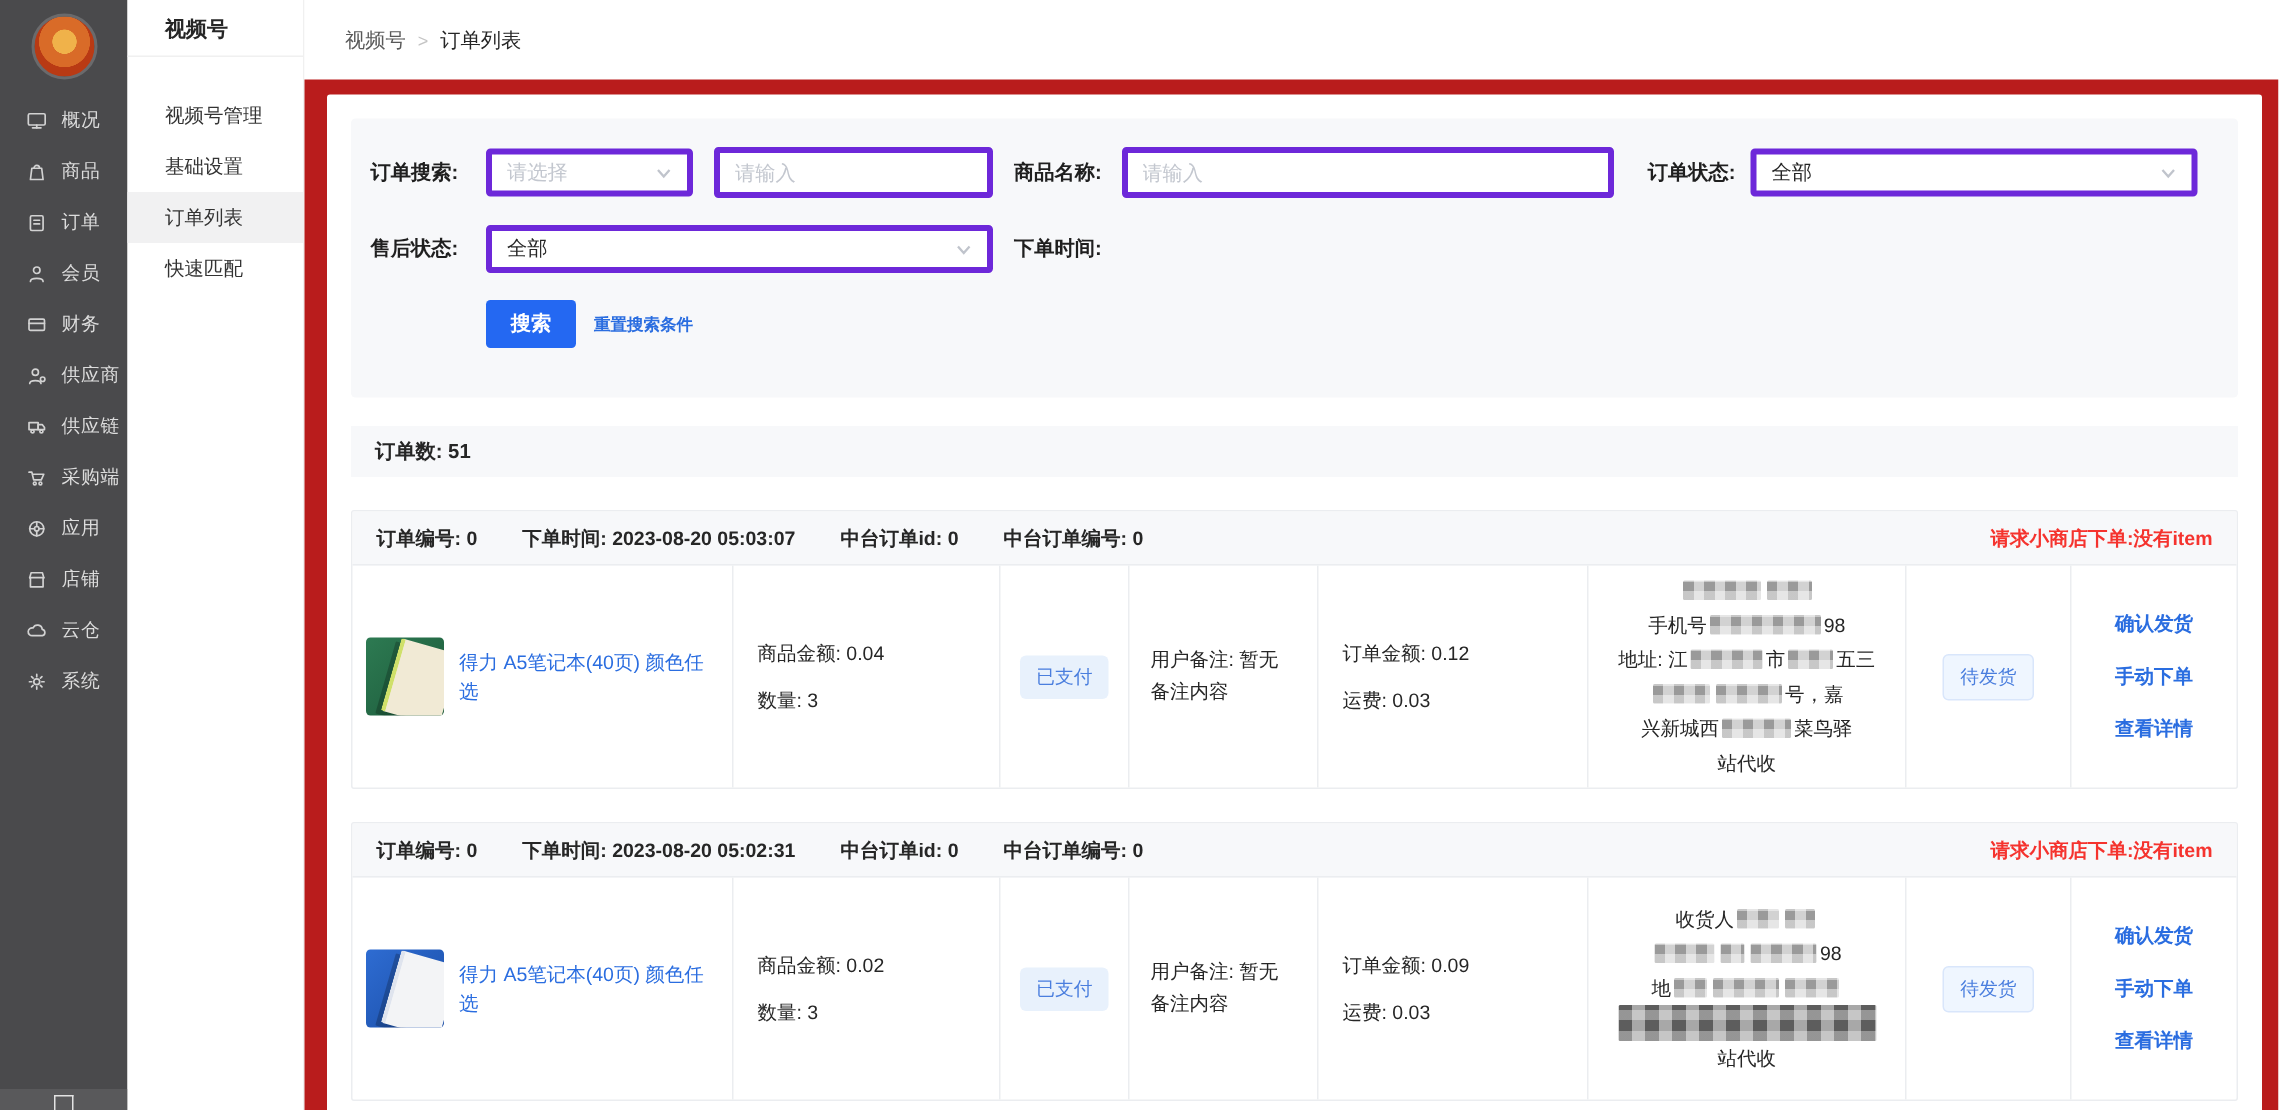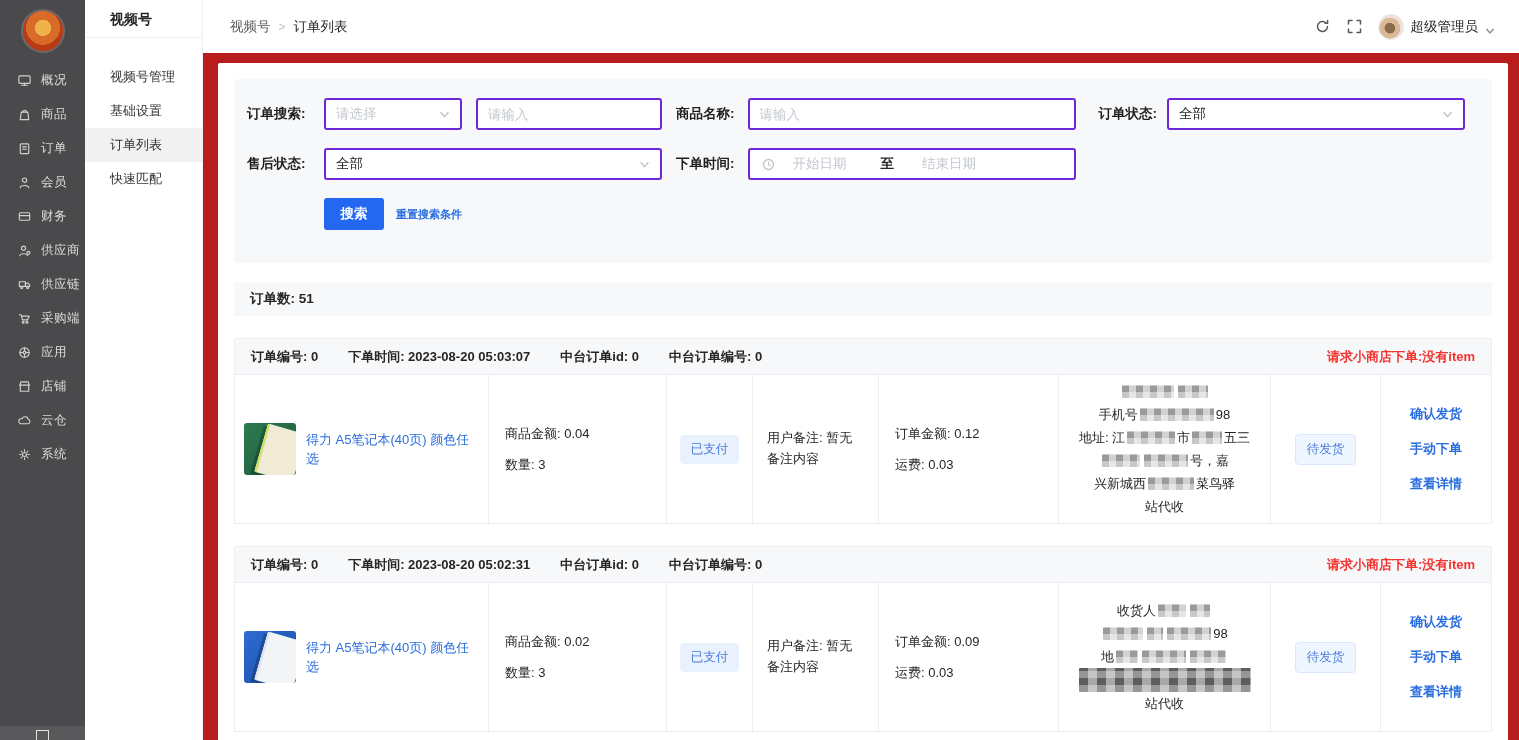--- a/index.html
+++ b/index.html
@@ -47,21 +47,21 @@
   .card { position:absolute; left:15px; top:10px; right:11px; bottom:-20px; background:#fff; border-radius:2px; padding:16px 16px 0; }
 
   
   .spanel { background:#f7f8fa; border-radius:3px; padding:19px 13px 33px; }
   .frow { display:flex; align-items:center; margin-bottom:18px; }
   .frow:last-child { margin-bottom:0; }
   .flabel { font-size:13.5px; font-weight:700; color:#1f1f1f; flex-shrink:0; }
   .w-lab1 { width:77px; }
   .ml14 { margin-left:14px; } .ml23 { margin-left:23px; }
   .mr10 { margin-right:10px; } .mr13 { margin-right:13px; }
-  .ctl { height:32px; background:#fff; border:2px solid #6d28d9; border-radius:3px; font-size:13.5px; }
+  .ctl { height:32px; background:#fff; border:4px solid #6d28d9; border-radius:3px; font-size:13.5px; }
   .sel { display:flex; align-items:center; padding:0 10px; cursor:pointer; }
   .sel .val { flex:1; color:#262626; }
   .sel .ph { flex:1; color:#c3c7cf; }
   .sel svg { width:11px; height:11px; stroke:#c0c4cc; fill:none; stroke-width:1.4; flex-shrink:0; }
   input.ctl { padding:13px 10px; outline:none; color:#262626; }
   input.ctl::placeholder { color:#c3c7cf; }
   .w138{width:138px;} .w186{width:186px; margin-left:14px;} .w328{width:328px;} .w298{width:298px;} .w338{width:338px;}
   .daterange { display:flex; align-items:center; padding:0 12px; }
   .daterange .clock { width:13px; height:13px; margin-right:18px; }
   .daterange .clock svg { width:13px; height:13px; stroke:#c0c4cc; fill:none; stroke-width:1.3; }
@@ -234,45 +234,20 @@
       <div class="submenu-item">快速匹配</div>
     </div>
   </nav>
 
   <header class="topbar">
     <div class="crumbs">
       <span class="crumb-root">视频号</span>
       <span class="crumb-sep">&gt;</span>
       <span class="crumb-cur">订单列表</span>
     </div>
-    <div class="topbar-right">
-      <span class="tb-icon">
-        <svg viewBox="0 0 17 17">
-            <path d="M13.5 8.5a5 5 0 1 1-1.6-3.7"></path>
-            <path d="M13.6 2.6v2.6h-2.6" fill="none"></path>
-          </svg>
-      </span>
-      <span class="tb-icon">
-        <svg viewBox="0 0 17 17">
-            <path d="M2.5 6V2.5H6"></path>
-            <path d="M11 2.5h3.5V6"></path>
-            <path d="M14.5 11v3.5H11"></path>
-            <path d="M6 14.5H2.5V11"></path>
-          </svg>
-      </span>
-      <div class="user-wrap">
-        <div class="avatar"></div>
-        <span class="user-name">超级管理员</span>
-        <span class="chev">
-          <svg viewBox="0 0 10 10">
-              <polyline points="1.5,3 5,7 8.5,3"></polyline>
-            </svg>
-        </span>
-      </div>
-    </div>
   </header>
 
   <main class="main">
     <div class="card">
 
       <section class="spanel">
         <div class="frow">
           <span class="flabel w-lab1">订单搜索:</span>
           <div class="ctl sel w138">
             <span class="ph">请选择</span>
@@ -293,31 +268,20 @@
         </div>
         <div class="frow">
           <span class="flabel w-lab1">售后状态:</span>
           <div class="ctl sel w338">
             <span class="val">全部</span>
             <svg viewBox="0 0 10 10">
                 <polyline points="1.5,3 5,7 8.5,3"></polyline>
               </svg>
           </div>
           <span class="flabel ml14 mr13">下单时间:</span>
-          <div class="ctl daterange w328">
-            <span class="clock">
-              <svg viewBox="0 0 13 13">
-                  <circle cx="6.5" cy="6.5" r="5"></circle>
-                  <path d="M6.5 3.8v2.9l2 1.2"></path>
-                </svg>
-            </span>
-            <span class="ph">开始日期</span>
-            <span class="to">至</span>
-            <span class="ph">结束日期</span>
-          </div>
         </div>
         <div class="frow btnrow">
           <button class="btn-primary">搜索</button>
           <a class="link-reset">重置搜索条件</a>
         </div>
       </section>
 
       <div class="countbar">
         <span>订单数: 51</span>
       </div>

